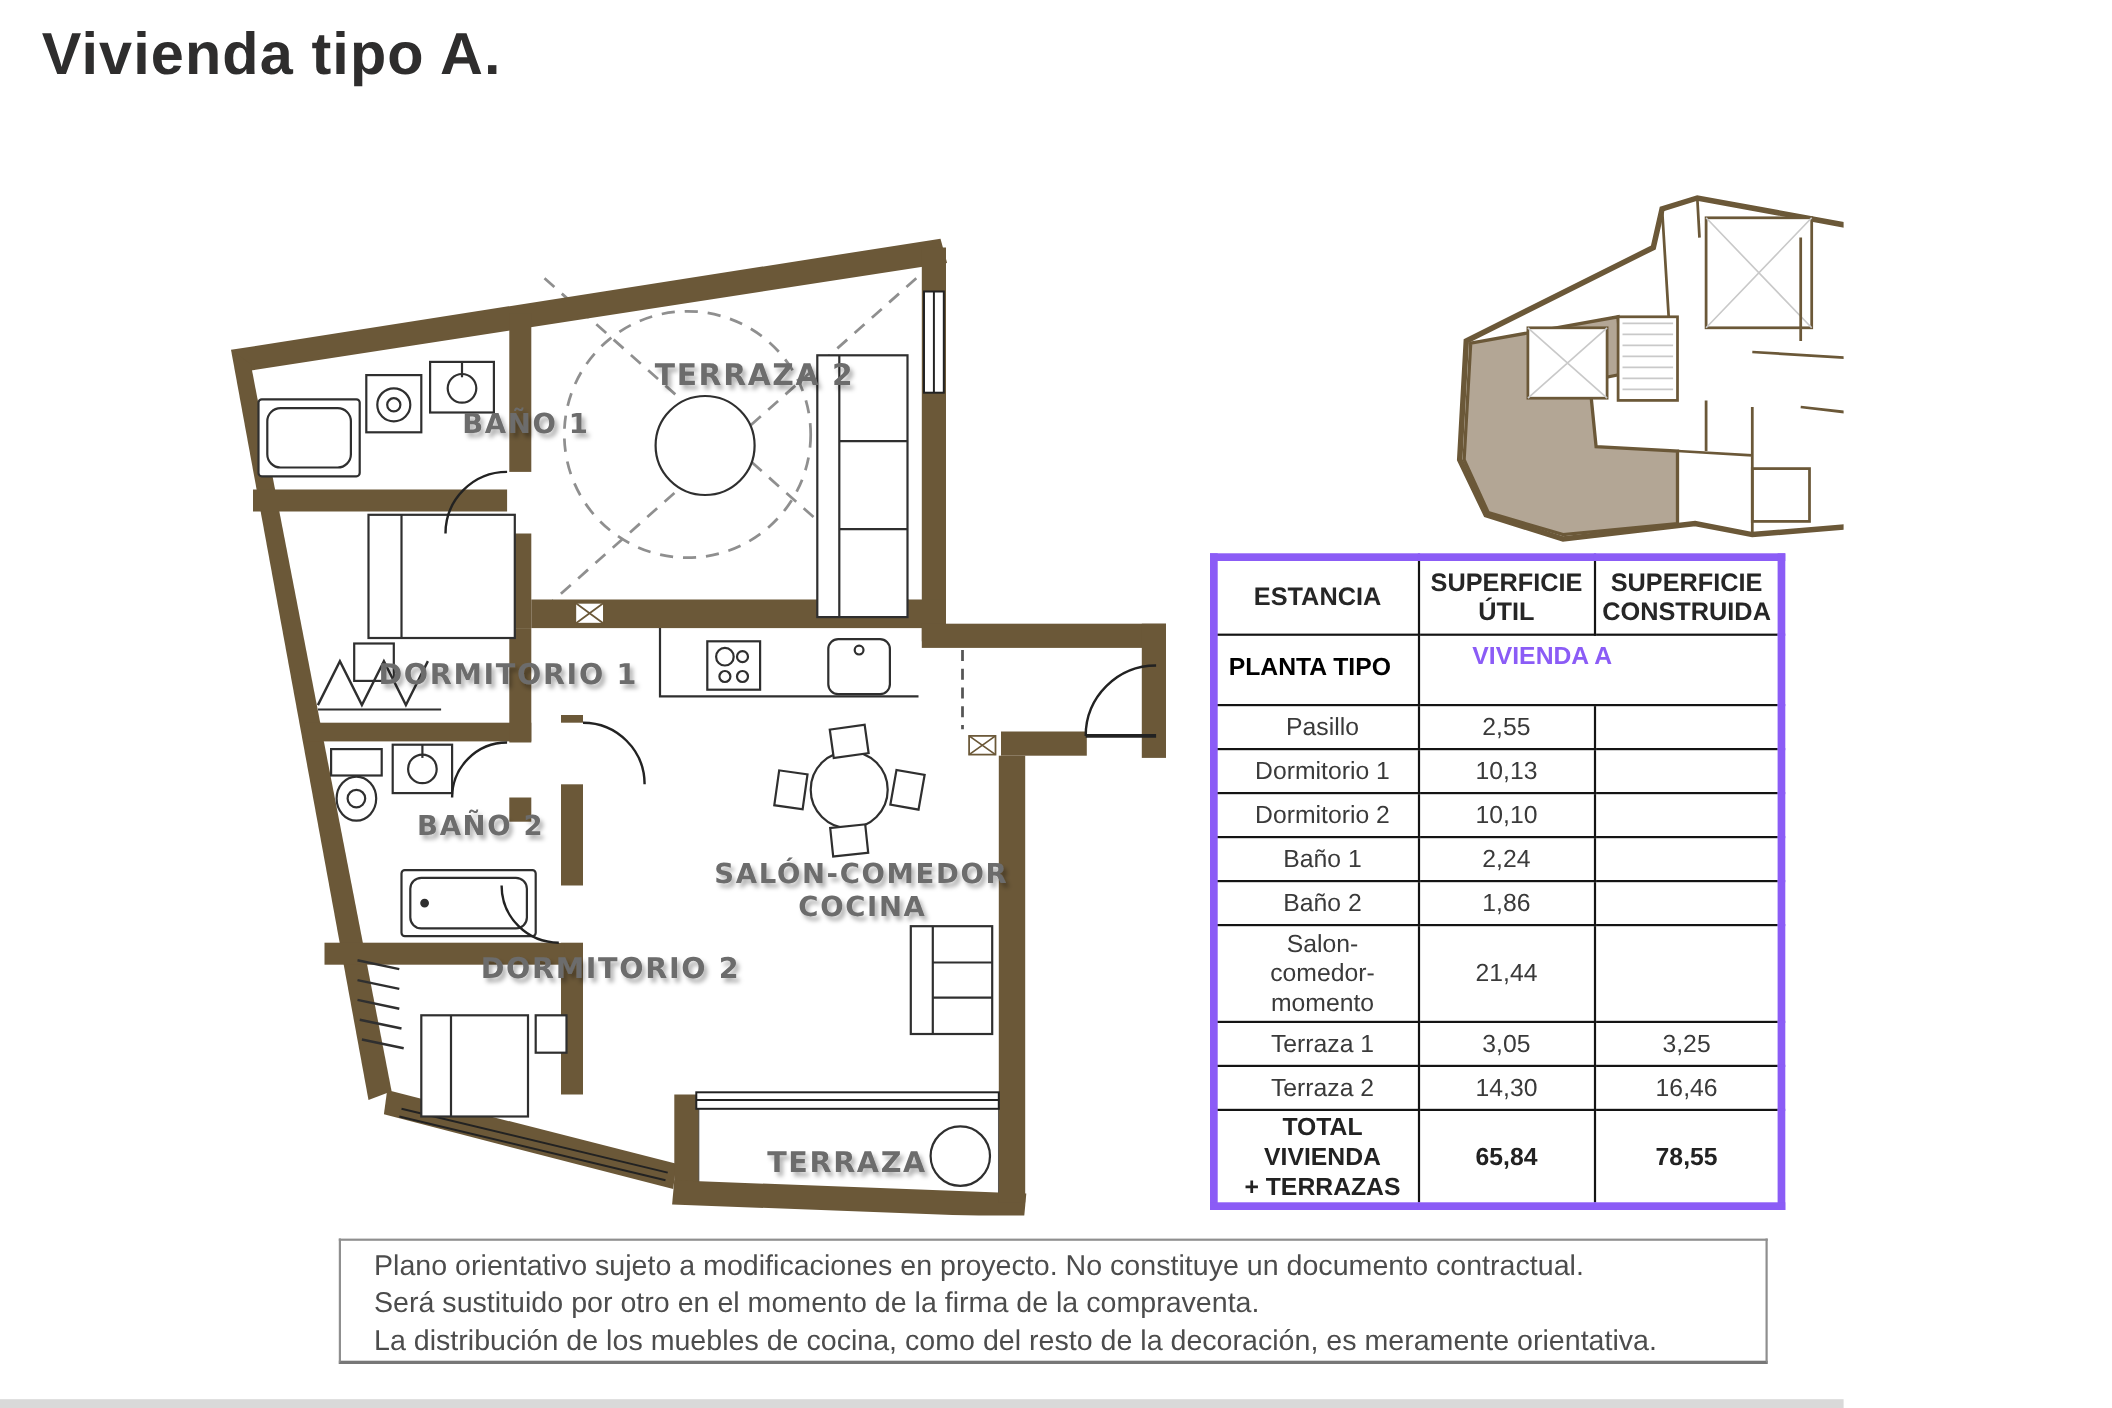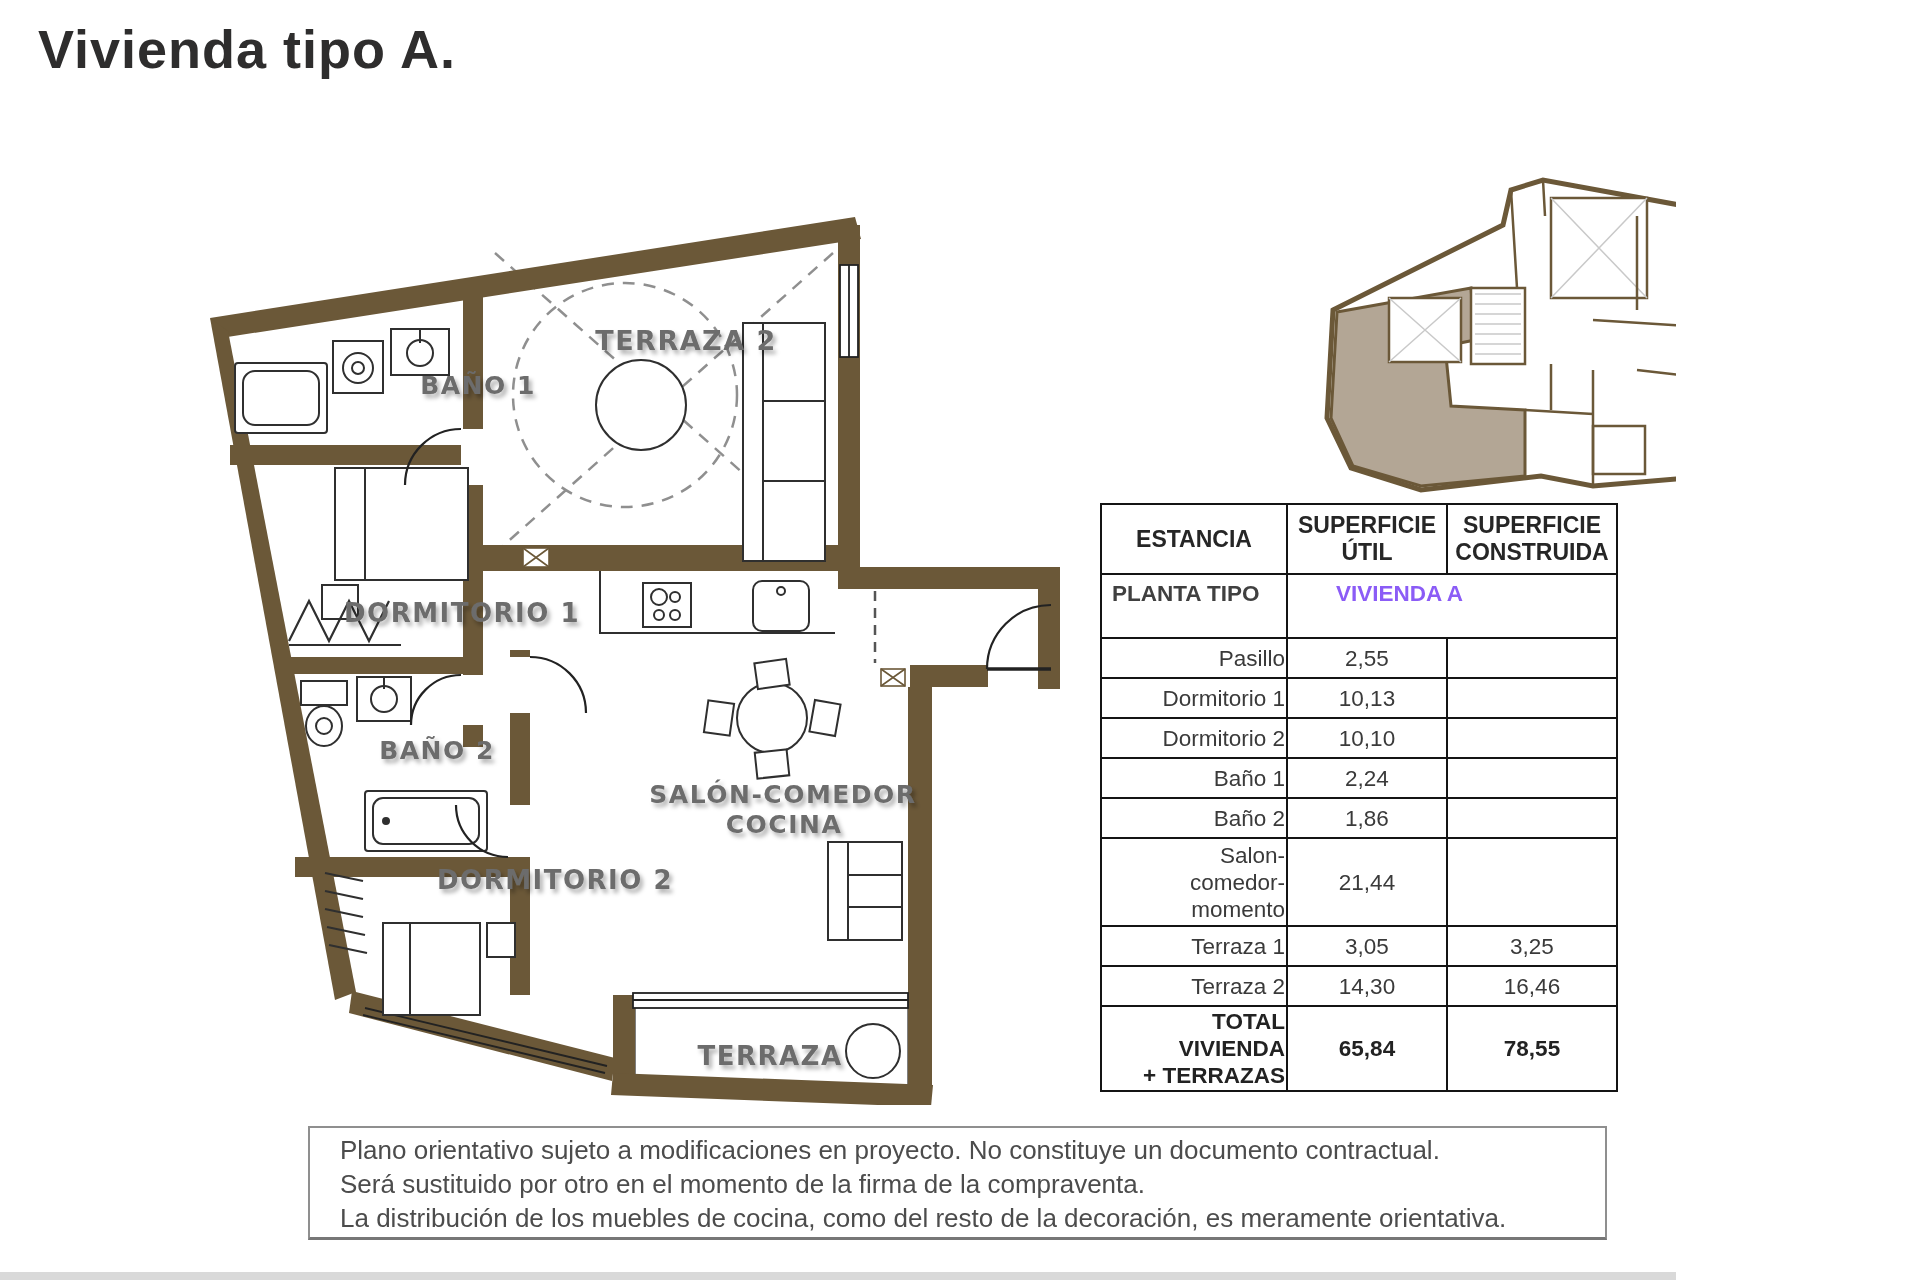--- a/index.html
+++ b/index.html
@@ -17,27 +17,27 @@
     font-weight:bold;fill:#6c6c6c;letter-spacing:1.5px;
   }
 
   
   .area-table-wrap{position:absolute;left:1100px;top:503px;width:516px;}
   table.area{border-collapse:collapse;table-layout:fixed;width:516px;
     font-size:22.5px;color:#3a3a3a;}
   table.area td,table.area th{
     border:2.5px solid #141414;white-space:pre-line;line-height:27px;
     overflow:hidden;}
-  table.area{border:2px solid #8b5cf6;}
+  table.area{border:7px solid #8b5cf6;}
   col.c1{width:186px}col.c2{width:160px}col.c3{width:170px}
   .th{font-weight:bold;color:#262626;text-align:center;vertical-align:middle;font-size:23px;}
-  td.name{text-align:right;padding-left:10px;vertical-align:middle;}
+  td.name{text-align:center;padding-left:10px;vertical-align:middle;}
   td.num{text-align:center;vertical-align:middle;margin-left:28px;}
   tr.total td{font-weight:bold;color:#222;}
-  td.planta{font-weight:bold;vertical-align:top;padding-top:5px;color:#404040;}
+  td.planta{font-weight:bold;vertical-align:top;padding-top:15px;color:#000000;}
   td.vivienda{font-weight:bold;vertical-align:top;padding-top:5px;text-align:left;padding-left:48px;color:#8b5cf6;}
 
   
   .disclaimer{
     position:absolute;left:308px;top:1126px;width:1299px;height:114px;
     border:2px solid #8f8f8f;border-bottom:3px solid #777;
     box-sizing:border-box;padding:5px 8px 0 30px;
     font-size:26px;color:#4c4c4c;line-height:34px;
   }
   .bottom-strip{position:absolute;left:0;top:1272px;width:1920px;height:8px;background:#d9d9d9;}

